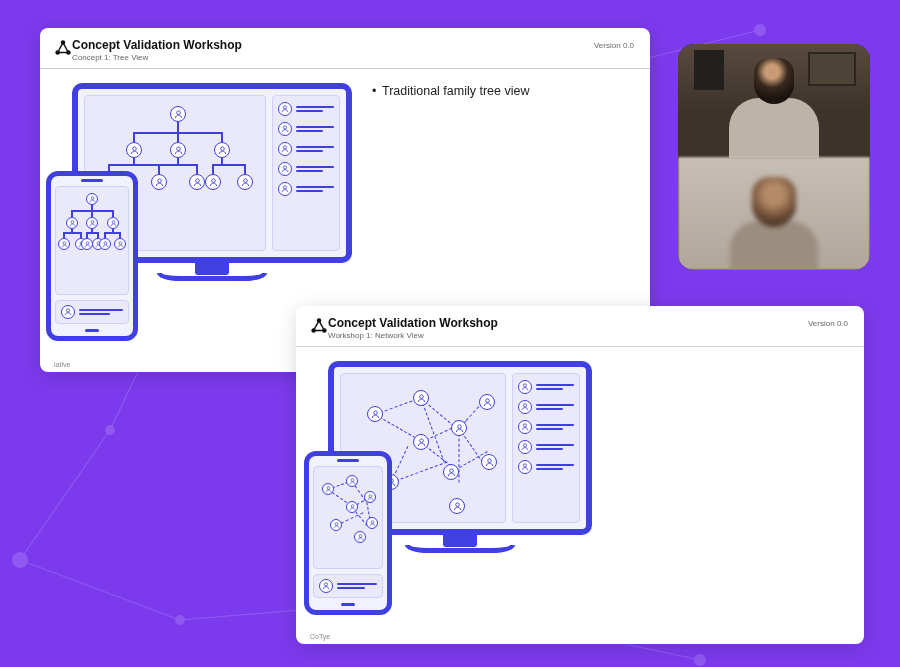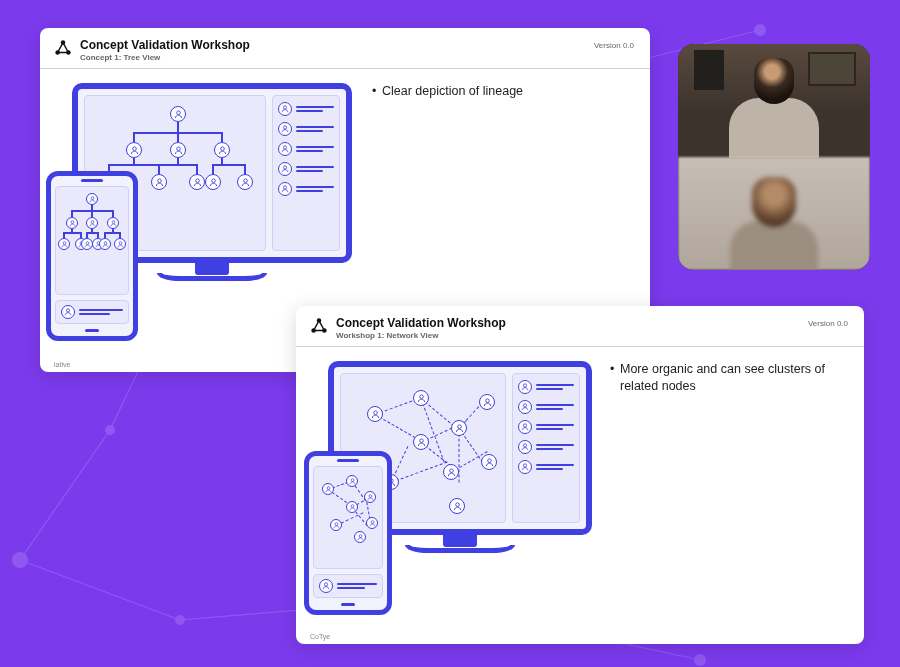--- a/index.html
+++ b/index.html
@@ -22,27 +22,27 @@
     box-shadow: 0 4px 20px rgba(0,0,0,0.15);
     overflow: hidden;
   }
   .slide-header {
     display: flex;
     align-items: flex-start;
     justify-content: space-between;
     padding: 10px 16px 6px 14px;
     border-bottom: 1px solid #d0d0d0;
   }
-  .hdr-left { display:flex; gap:8px; align-items:flex-start; }
+  .hdr-left { display:flex; gap:0; align-items:flex-start; }
   .logo-icon {
     width: 18px; height: 18px; flex:none;
     margin-top:1px;
   }
   .hdr-title { font-weight: 700; font-size: 12px; color:#111; }
-  .hdr-sub { font-size: 8px; color:#666; margin-top:1px;font-weight:bold; }
+  .hdr-sub { font-size: 8px; color:#666; margin-top:1px; }
   .hdr-ver { font-size: 8px; color:#666; margin-top:3px; }
   .slide-body {
     display:flex;
     padding: 14px 28px 10px 12px;
     gap: 20px;
   }
   .devices { position:relative; flex:none; }
   .bullets { flex:1; }
   .bullets ul { list-style:none; }
   .bullets li {
@@ -473,21 +473,21 @@
               <div class="side-line"></div>
               <div class="side-line short"></div>
             </div>
         </div>
         <div class="phone-home"></div>
       </div>
     </div>
 
     <div class="bullets">
       <ul>
-        <li>Clear depiction of lineage</li>
+        <li>Traditional family tree view</li>
       </ul>
     </div>
   </div>
   <div class="slide-footer">iative</div>
 </div>
 
 <div class="slide" style="left:296px; top:306px; width:568px; height:338px;">
   <div class="slide-header">
     <div class="hdr-left">
       <svg class="logo-icon">
@@ -685,21 +685,20 @@
               <div class="side-line"></div>
               <div class="side-line short"></div>
             </div>
         </div>
         <div class="phone-home"></div>
       </div>
     </div>
 
     <div class="bullets">
       <ul>
-        <li>More organic and can see clusters of related nodes</li>
       </ul>
     </div>
   </div>
   <div class="slide-footer">CoTye</div>
 </div>
 
 <div class="video-panel">
   <div class="vid vid1">
     <div class="wall">
         <div class="wall-window"></div>

